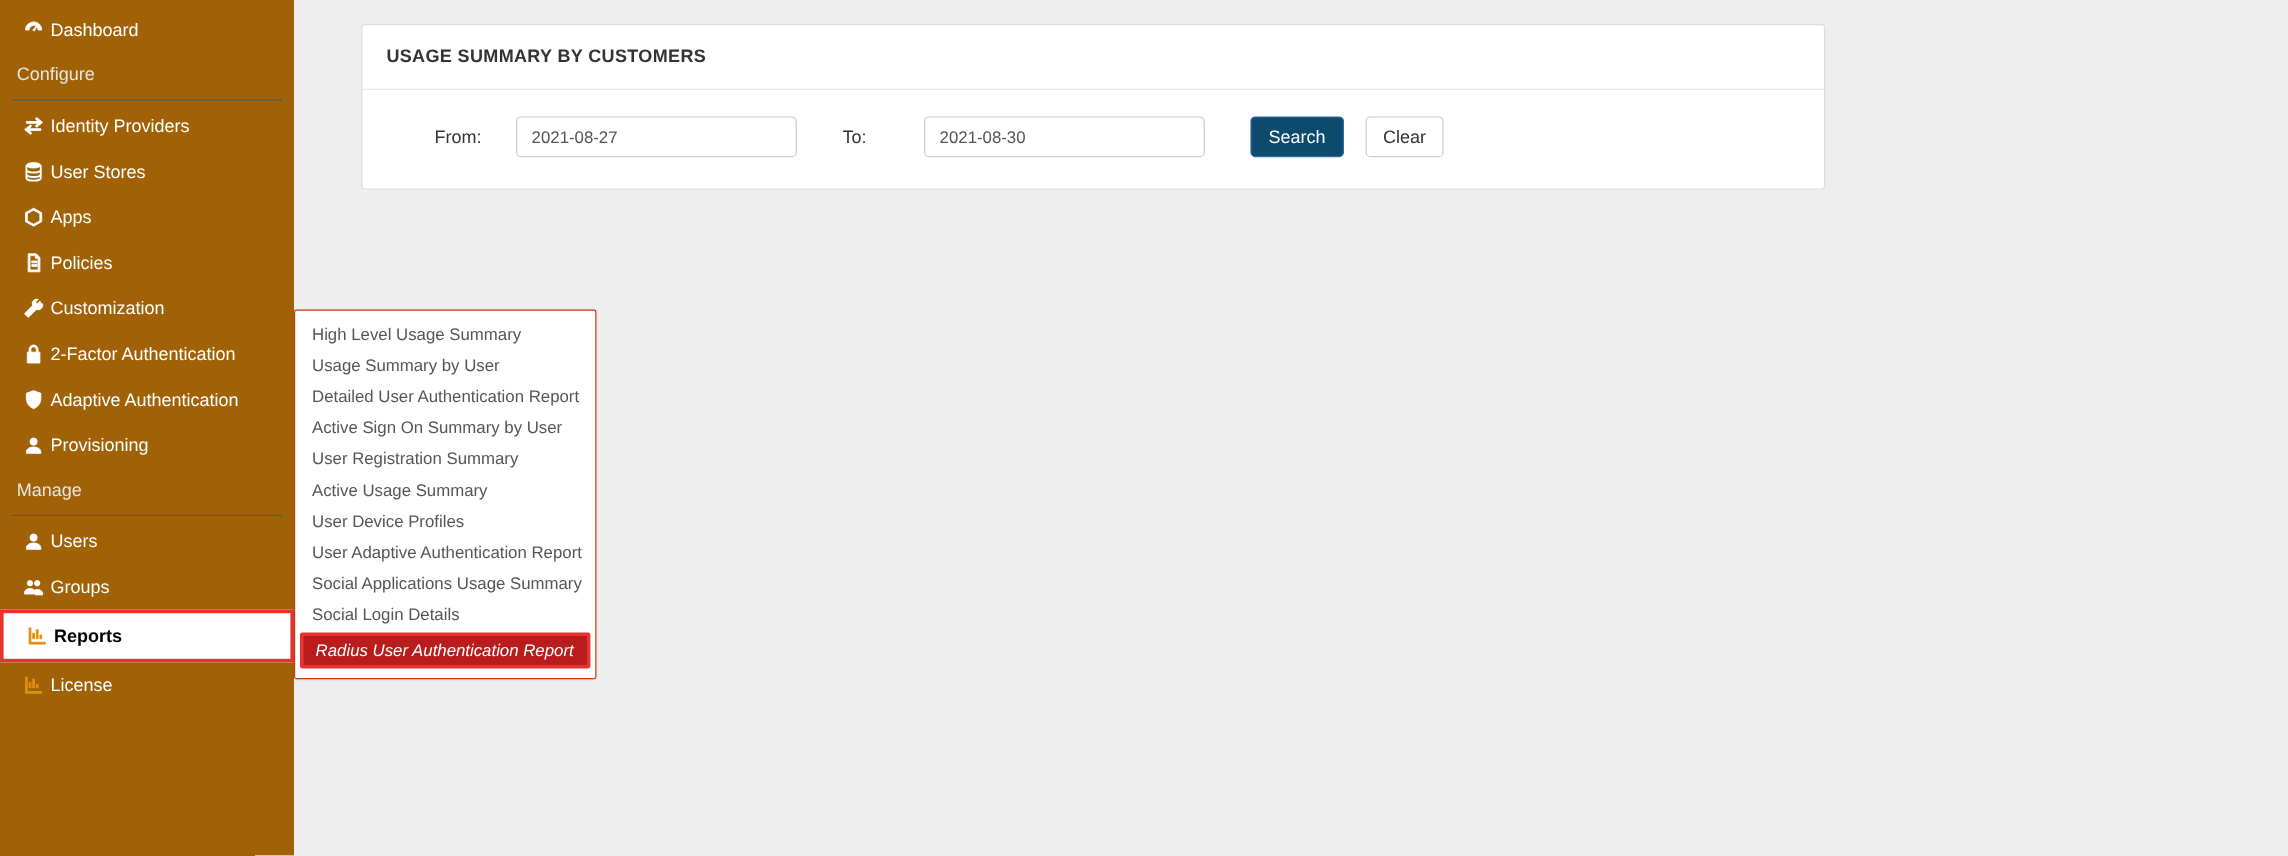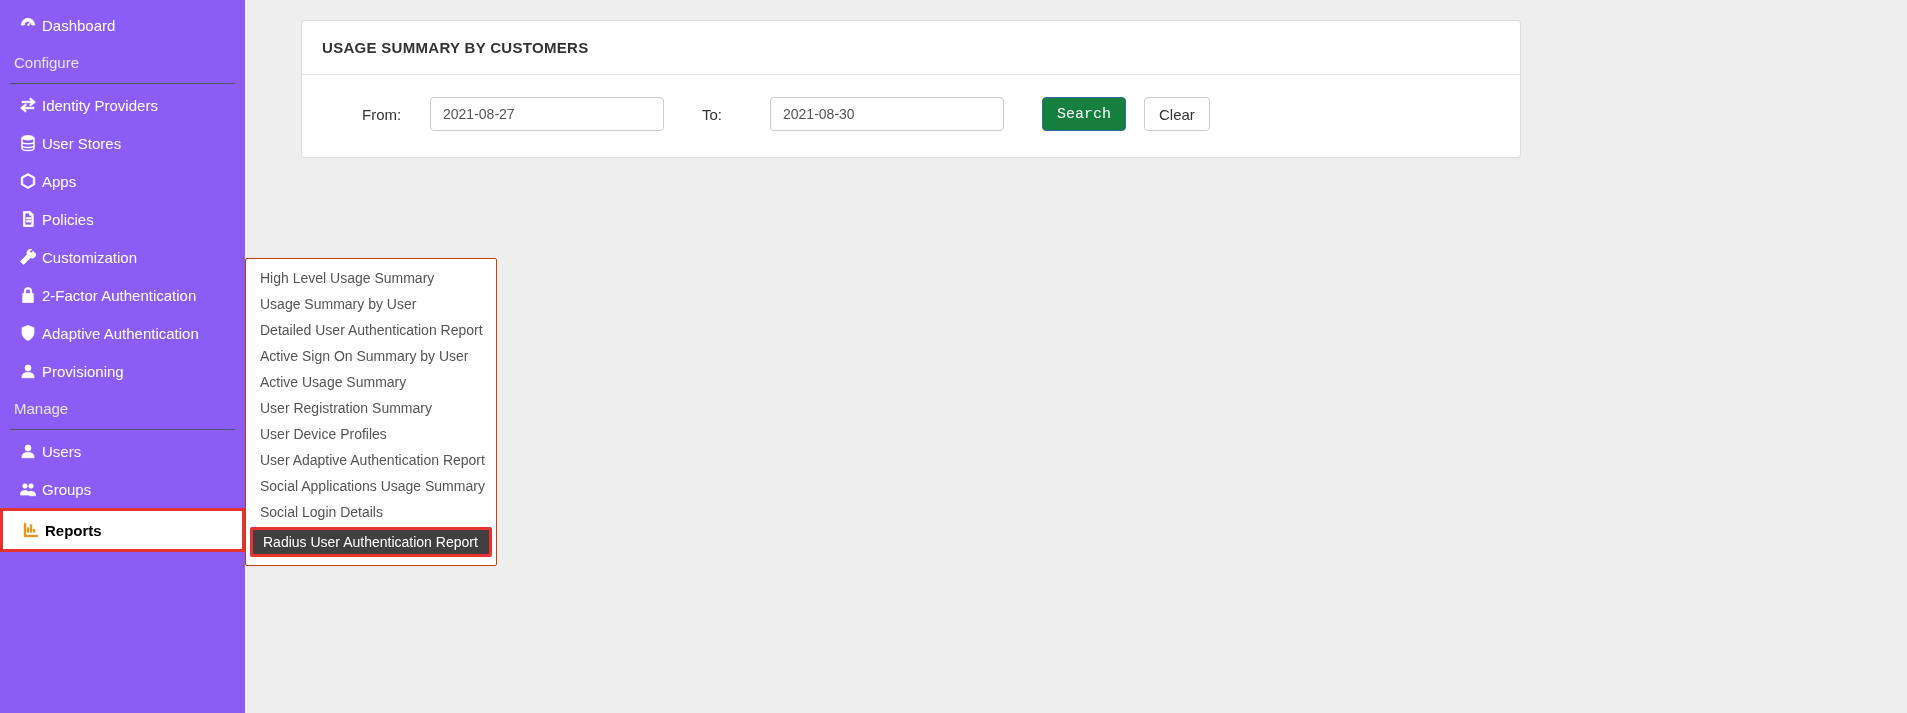--- a/index.html
+++ b/index.html
@@ -10,21 +10,21 @@
     width: 1907px;
     height: 713px;
     overflow: hidden;
     position: relative;
   }
   .sidebar {
     position: absolute;
     left: 0; top: 0;
     width: 245px;
     height: 100%;
-    background: #8b5cf6;
+    background: #a16207;
     color: #fff;
     padding-top: 6px;
   }
   .sidebar-item {
     display: flex;
     align-items: center;
     padding: 10px 12px 10px 14px;
     color: #fff;
     cursor: pointer;
     font-size: 15px;
@@ -101,24 +101,23 @@
   }
   .btn {
     height: 34px;
     padding: 6px 14px;
     border-radius: 4px;
     font-size: 15px;
     cursor: pointer;
     border: 1px solid transparent;
   }
   .btn-primary {
-    background: #15803d;
+    background: #0c4a6e;
     color: #fff;
     border-color: #2e6da4;
-    font-family: Liberation Mono, monospace;
   }
   .btn-default {
     background: #fff;
     color: #333;
     border-color: #ccc;
   }
 
   .flyout {
     position: absolute;
     left: 245px;
@@ -131,26 +130,27 @@
     box-shadow: 0 0 2px rgba(0,0,0,0.08);
   }
   .flyout-item {
     padding: 5px 14px;
     font-size: 14px;
     color: #555;
     cursor: pointer;
     white-space: nowrap;
   }
   .flyout-item.highlight {
-    background: #404040;
+    background: #b91c1c;
     color: #fff;
     border: 3px solid #e63330;
     margin: 2px 4px;
     border-radius: 2px;
     padding: 4px 10px;
+    font-style: italic;
   }
 </style>
 </head>
 <body>
 
 <div class="sidebar">
 
   <div class="sidebar-item">
     <span class="icon">
       <svg viewBox="0 0 24 24">
@@ -259,20 +259,28 @@
 
   <div class="sidebar-item active">
     <span class="icon">
       <svg viewBox="0 0 24 24">
           <path d="M3 3v18h18v-2H5V3H3zm4 12h2V9H7v6zm4 0h2V5h-2v10zm4 0h2v-4h-2v4z"></path>
         </svg>
     </span>
     <span class="label">Reports</span>
   </div>
 
+  <div class="sidebar-item orange-icon">
+    <span class="icon">
+      <svg viewBox="0 0 24 24">
+          <path d="M3 3v18h18v-2H5V3H3zm4 12h2V9H7v6zm4 0h2V5h-2v10zm4 0h2v-4h-2v4z"></path>
+        </svg>
+    </span>
+    <span class="label">License</span>
+  </div>
 
 </div>
 
 <div class="main">
   <div class="panel">
     <div class="panel-header">USAGE SUMMARY BY CUSTOMERS</div>
     <div class="panel-body">
       <span class="form-label">From:</span>
       <input class="form-input" type="text" value="2021-08-27" style="">
       <span class="form-label">To:</span>
@@ -281,20 +289,20 @@
       <button class="btn btn-default">Clear</button>
     </div>
   </div>
 </div>
 
 <div class="flyout">
   <div class="flyout-item">High Level Usage Summary</div>
   <div class="flyout-item">Usage Summary by User</div>
   <div class="flyout-item">Detailed User Authentication Report</div>
   <div class="flyout-item">Active Sign On Summary by User</div>
+  <div class="flyout-item">User Registration Summary</div>
   <div class="flyout-item">Active Usage Summary</div>
-  <div class="flyout-item">User Registration Summary</div>
   <div class="flyout-item">User Device Profiles</div>
   <div class="flyout-item">User Adaptive Authentication Report</div>
   <div class="flyout-item">Social Applications Usage Summary</div>
   <div class="flyout-item">Social Login Details</div>
   <div class="flyout-item highlight">Radius User Authentication Report</div>
 </div>
 
 </body></html>

